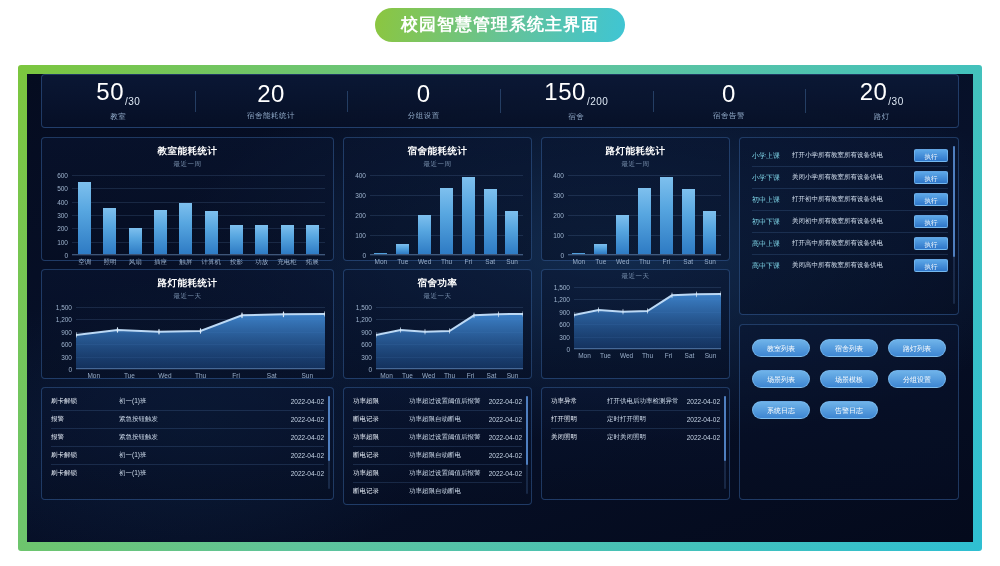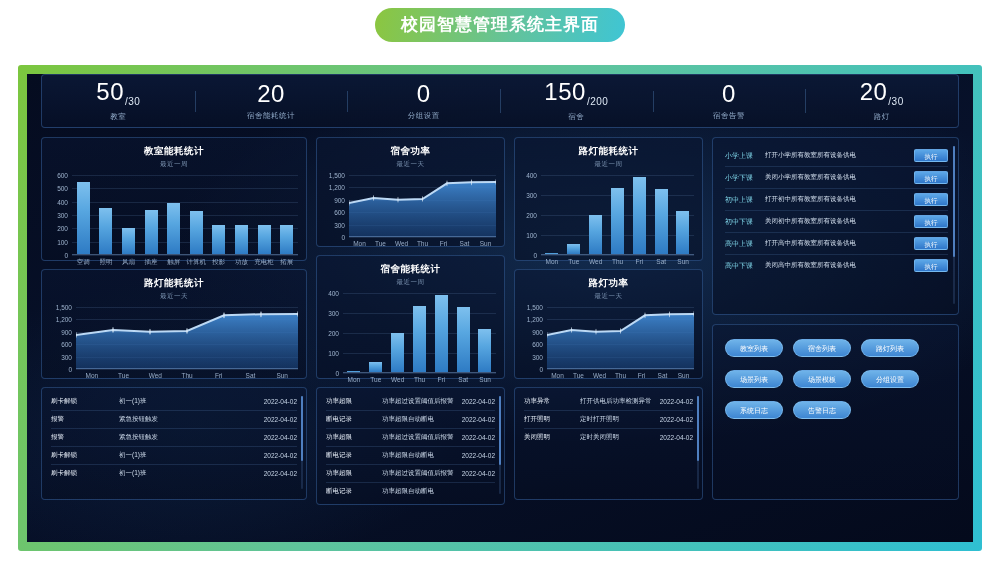--- a/index.html
+++ b/index.html
@@ -63,21 +63,21 @@
   .kpi + .kpi::before {
     content: ""; position: absolute; left: 0; top: 9px; bottom: 9px;
     width: 1px; background: rgba(90,140,200,0.35);
   }
   .kpi-num { color: #fff; font-size: 24px; font-weight: 300; line-height: 1; letter-spacing: 0.5px; }
   .kpi-num .sub { font-size: 10px; vertical-align: sub; color: #dfe9f5; margin-left: 1px; }
   .kpi-label { color: #8fa8c6; font-size: 7.5px; margin-top: 5px; letter-spacing: 0.5px; }
 
   
   .body-grid { display: flex; padding: 0 14px; gap: 9px; height: 363px; }
-  .col-left { width: 266px; display: flex; flex-direction: column; gap: 8px; }
+  .col-left { width: 293px; display: flex; flex-direction: column; gap: 8px; }
   .col-mid  { width: 189px; display: flex; flex-direction: column; gap: 8px; }
   .col-mid2 { width: 189px; display: flex; flex-direction: column; gap: 8px; }
   .col-right{ flex: 1; display: flex; flex-direction: column; gap: 9px; }
 
   .panel {
     border: 1px solid rgba(66,116,184,0.42);
     border-radius: 4px;
     background: linear-gradient(180deg, rgba(10,22,50,0.55), rgba(6,14,34,0.55));
     position: relative;
   }
@@ -341,20 +341,71 @@
                   <div class="log-c3">2022-04-02</div>
                 </div>
               </div>
             <div class="scrollbar">
                 <i></i>
               </div>
           </div>
         </div>
 
         <div class="col-mid">
+          <div class="panel" style="height:124px;">
+            <div class="chart-title">宿舍能耗统计</div>
+            <div class="chart-sub">最近一周</div>
+            <div class="chart-area" id="chart-1" style="margin-left:26px;">
+                <div class="plot" style="height:80px;">
+                  <div class="gridline" style="top:80px;"></div>
+                  <div class="ytick" style="top:80px;">0</div>
+                  <div class="gridline" style="top:60px;"></div>
+                  <div class="ytick" style="top:60px;">100</div>
+                  <div class="gridline" style="top:40px;"></div>
+                  <div class="ytick" style="top:40px;">200</div>
+                  <div class="gridline" style="top:20px;"></div>
+                  <div class="ytick" style="top:20px;">300</div>
+                  <div class="gridline" style="top:0px;"></div>
+                  <div class="ytick" style="top:0px;">400</div>
+                  <div class="axisline"></div>
+                  <div class="bars">
+                    <div class="bar-col">
+                      <div class="bar" style="height:1.185px;" title="Mon: 6"></div>
+                    </div>
+                    <div class="bar-col">
+                      <div class="bar" style="height:9.875px;" title="Tue: 50"></div>
+                    </div>
+                    <div class="bar-col">
+                      <div class="bar" style="height:39.5px;" title="Wed: 200"></div>
+                    </div>
+                    <div class="bar-col">
+                      <div class="bar" style="height:66.16250000000001px;" title="Thu: 335"></div>
+                    </div>
+                    <div class="bar-col">
+                      <div class="bar" style="height:77.02499999999999px;" title="Fri: 390"></div>
+                    </div>
+                    <div class="bar-col">
+                      <div class="bar" style="height:65.175px;" title="Sat: 330"></div>
+                    </div>
+                    <div class="bar-col">
+                      <div class="bar" style="height:43.45px;" title="Sun: 220"></div>
+                    </div>
+                  </div>
+                </div>
+                <div class="xlabels">
+                  <span>Mon</span>
+                  <span>Tue</span>
+                  <span>Wed</span>
+                  <span>Thu</span>
+                  <span>Fri</span>
+                  <span>Sat</span>
+                  <span>Sun</span>
+                </div>
+              </div>
+          </div>
           <div class="panel" style="height:110px;">
             <div class="chart-title">宿舍功率</div>
             <div class="chart-sub">最近一天</div>
             <div class="chart-area" id="chart-4" style="margin-left:32px;">
                 <div class="plot" style="height:62px;">
                   <div class="gridline" style="top:62px;"></div>
                   <div class="ytick" style="top:62px;">0</div>
                   <div class="gridline" style="top:49.6px;"></div>
                   <div class="ytick" style="top:49.6px;">300</div>
                   <div class="gridline" style="top:37.2px;"></div>
@@ -390,71 +441,20 @@
                   <span>Mon</span>
                   <span>Tue</span>
                   <span>Wed</span>
                   <span>Thu</span>
                   <span>Fri</span>
                   <span>Sat</span>
                   <span>Sun</span>
                 </div>
               </div>
           </div>
-          <div class="panel" style="height:124px;">
-            <div class="chart-title">宿舍能耗统计</div>
-            <div class="chart-sub">最近一周</div>
-            <div class="chart-area" id="chart-1" style="margin-left:26px;">
-                <div class="plot" style="height:80px;">
-                  <div class="gridline" style="top:80px;"></div>
-                  <div class="ytick" style="top:80px;">0</div>
-                  <div class="gridline" style="top:60px;"></div>
-                  <div class="ytick" style="top:60px;">100</div>
-                  <div class="gridline" style="top:40px;"></div>
-                  <div class="ytick" style="top:40px;">200</div>
-                  <div class="gridline" style="top:20px;"></div>
-                  <div class="ytick" style="top:20px;">300</div>
-                  <div class="gridline" style="top:0px;"></div>
-                  <div class="ytick" style="top:0px;">400</div>
-                  <div class="axisline"></div>
-                  <div class="bars">
-                    <div class="bar-col">
-                      <div class="bar" style="height:1.185px;" title="Mon: 6"></div>
-                    </div>
-                    <div class="bar-col">
-                      <div class="bar" style="height:9.875px;" title="Tue: 50"></div>
-                    </div>
-                    <div class="bar-col">
-                      <div class="bar" style="height:39.5px;" title="Wed: 200"></div>
-                    </div>
-                    <div class="bar-col">
-                      <div class="bar" style="height:66.16250000000001px;" title="Thu: 335"></div>
-                    </div>
-                    <div class="bar-col">
-                      <div class="bar" style="height:77.02499999999999px;" title="Fri: 390"></div>
-                    </div>
-                    <div class="bar-col">
-                      <div class="bar" style="height:65.175px;" title="Sat: 330"></div>
-                    </div>
-                    <div class="bar-col">
-                      <div class="bar" style="height:43.45px;" title="Sun: 220"></div>
-                    </div>
-                  </div>
-                </div>
-                <div class="xlabels">
-                  <span>Mon</span>
-                  <span>Tue</span>
-                  <span>Wed</span>
-                  <span>Thu</span>
-                  <span>Fri</span>
-                  <span>Sat</span>
-                  <span>Sun</span>
-                </div>
-              </div>
-          </div>
           <div class="panel" style="flex:1;position:relative;">
             <div class="log-table" id="log-dorm">
                 <div class="log-row">
                   <div class="log-c1">功率超限</div>
                   <div class="log-c2">功率超过设置阈值后报警</div>
                   <div class="log-c3">2022-04-02</div>
                 </div>
                 <div class="log-row">
                   <div class="log-c1">断电记录</div>
                   <div class="log-c2">功率超限自动断电</div>
@@ -532,21 +532,20 @@
                   <span>Tue</span>
                   <span>Wed</span>
                   <span>Thu</span>
                   <span>Fri</span>
                   <span>Sat</span>
                   <span>Sun</span>
                 </div>
               </div>
           </div>
           <div class="panel" style="height:110px;">
-            <div class="chart-title">路灯功率</div>
             <div class="chart-sub">最近一天</div>
             <div class="chart-area" id="chart-5" style="margin-left:32px;">
                 <div class="plot" style="height:62px;">
                   <div class="gridline" style="top:62px;"></div>
                   <div class="ytick" style="top:62px;">0</div>
                   <div class="gridline" style="top:49.6px;"></div>
                   <div class="ytick" style="top:49.6px;">300</div>
                   <div class="gridline" style="top:37.2px;"></div>
                   <div class="ytick" style="top:37.2px;">600</div>
                   <div class="gridline" style="top:24.800000000000004px;"></div>

